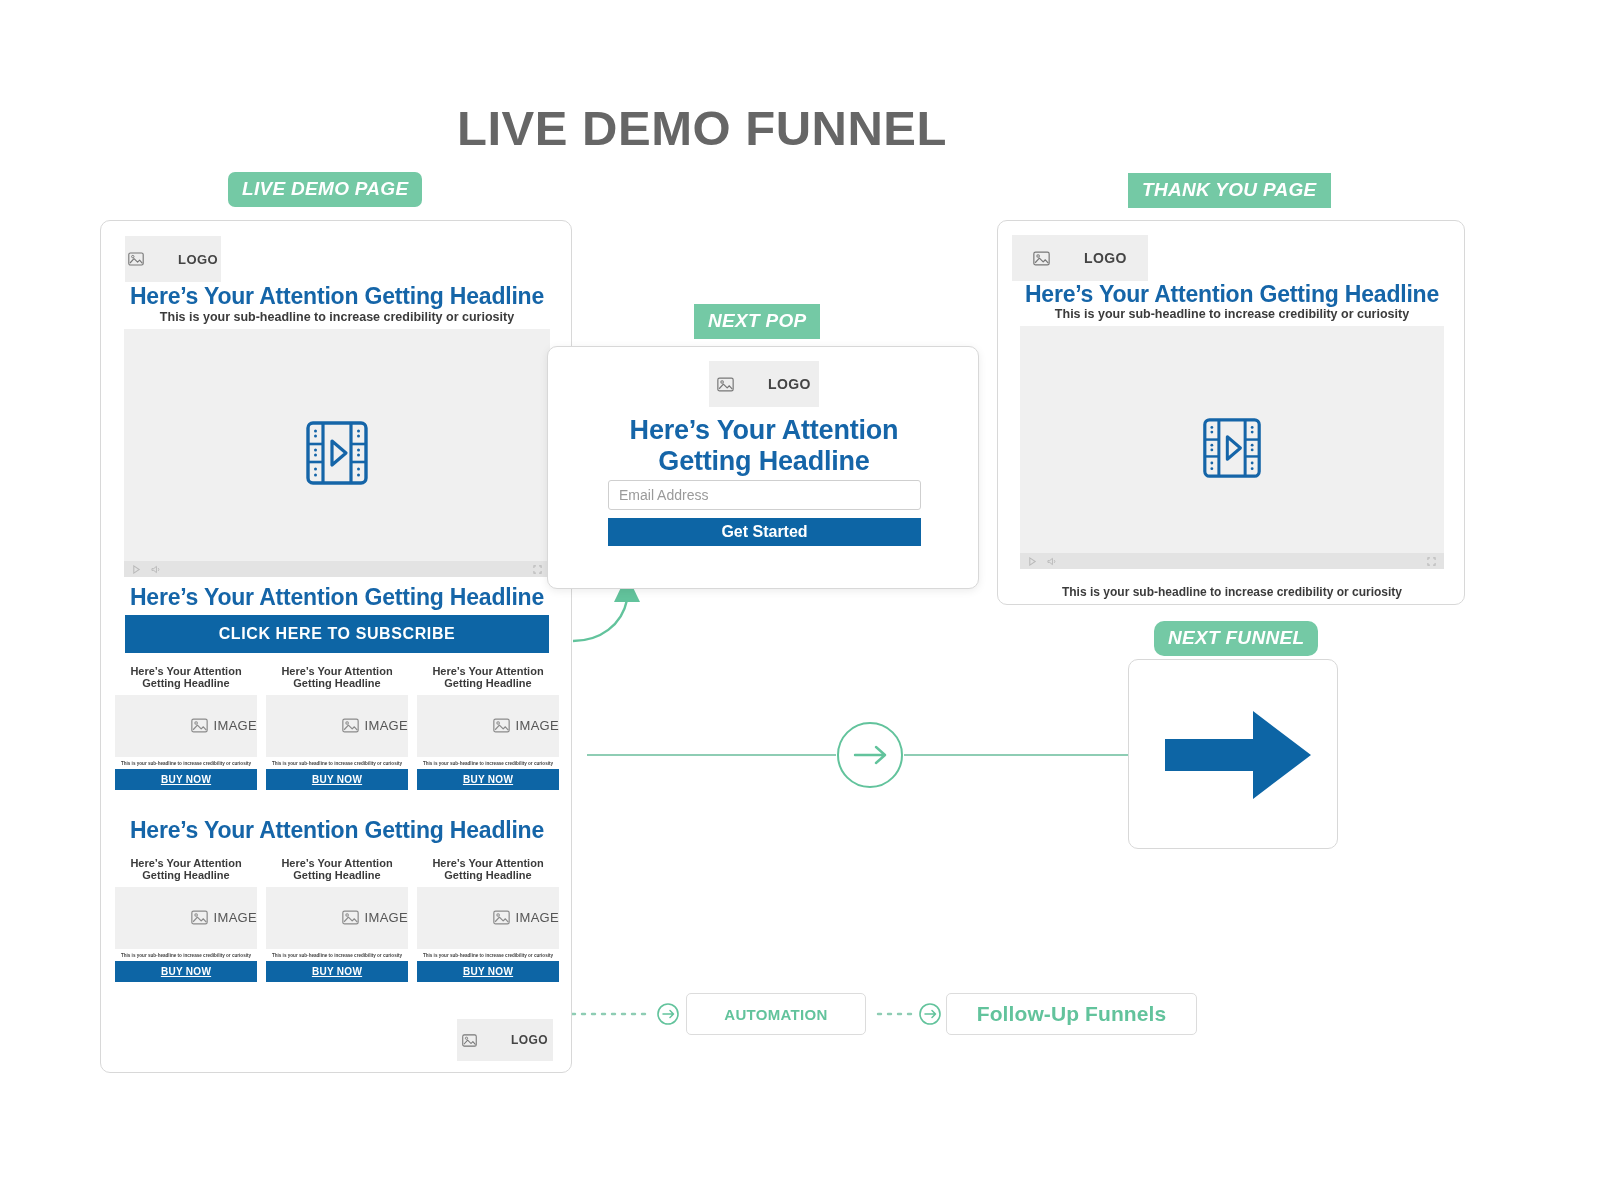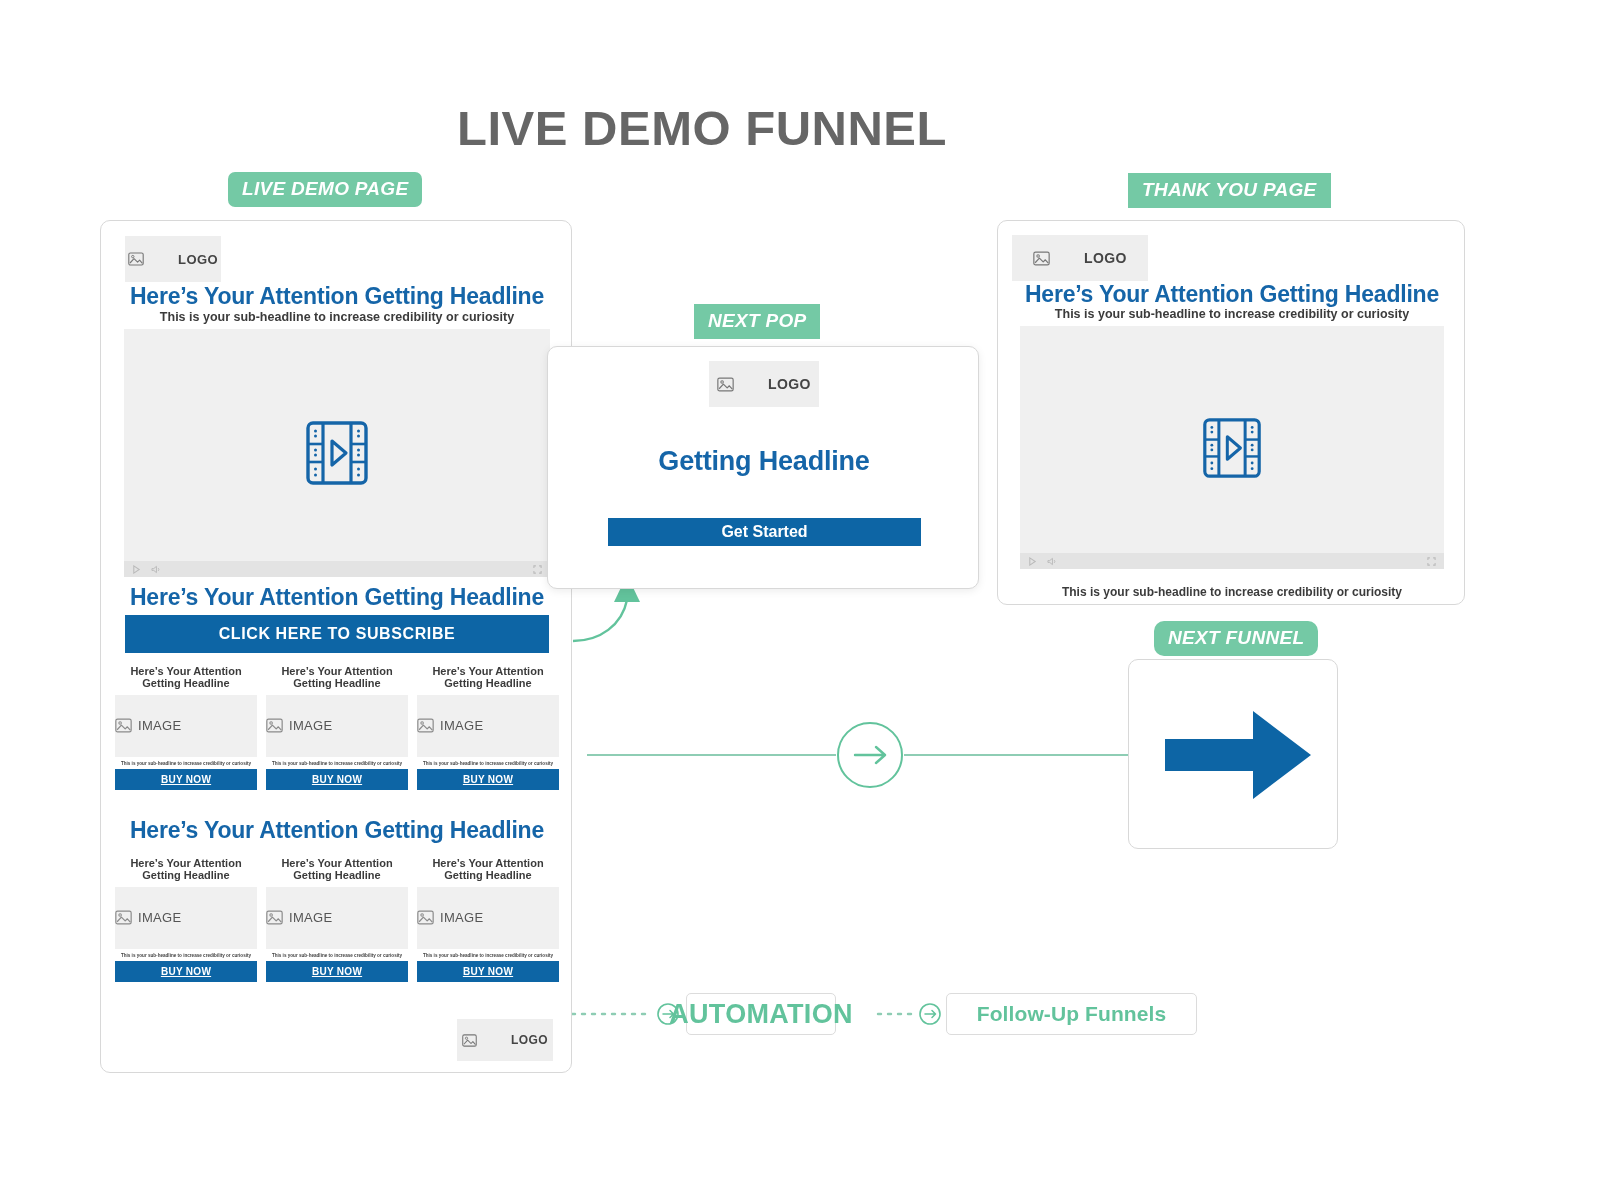--- a/index.html
+++ b/index.html
@@ -100,21 +100,21 @@
 
   
   .cards { display: flex; gap: 9px; }
   .card { flex: 1; }
   .card-title {
     font-size: 11px; font-weight: bold; color: #3b3b3b;
     text-align: center; line-height: 1.12; margin-bottom: 5px;
   }
   .card-img {
     background: #f0f0f0; height: 62px;
-    display: flex; align-items: center; justify-content: flex-start; gap: 6px;
+    display: flex; align-items: center; justify-content: flex-end; gap: 6px;
   }
   .card-img-text { font-size: 13px; color: #555; letter-spacing: .3px; }
   .card-sub {
     font-size: 4.6px; font-weight: bold; color: #444;
     text-align: center; margin: 4px 0 3px 0; white-space: nowrap;
   }
 
   
   .email-input {
     width: 100%; height: 30px;
@@ -131,21 +131,21 @@
 
   .flow-box {
     position: absolute;
     border: 1px solid #dcdcdc;
     border-radius: 5px;
     background: #fff;
     display: flex; align-items: center; justify-content: center;
     color: #62c39c;
     font-weight: bold;
   }
-  .box-automation { left: 686px;  top: 993px; width: 150px; height: 42px; font-size: 27px; letter-spacing: .3px; text-align: right; }
+  .box-automation { left: 686px;  top: 993px; width: 180px; height: 42px; font-size: 15px; letter-spacing: .3px; text-align: right; }
   .box-followup   { left: 946px;  top: 993px; width: 251px; height: 42px; font-size: 21px; letter-spacing: .1px; }
 </style>
 </head>
 <body>
 
 <div class="page-title">LIVE DEMO FUNNEL</div>
 
 <div class="chip chip-demo">LIVE DEMO PAGE</div>
 <div class="chip chip-thank">THANK YOU PAGE</div>
 <div class="chip chip-pop">NEXT POP</div>
@@ -328,24 +328,25 @@
   <div class="logo-box" style="position:absolute;left:161px;top:14px;width:110px;height:46px;">
     <svg class="ph-icon" width="17" height="17" viewBox="0 0 20 20">
       <rect x="1" y="2.5" width="18" height="15" rx="2" fill="none" stroke="#777" stroke-width="1.4"></rect>
       <circle cx="6" cy="7" r="1.5" fill="none" stroke="#777" stroke-width="1.2"></circle>
       <path d="M2.5 15 L7.5 9.5 L12 14 L14.5 11.5 L18 15.5" fill="none" stroke="#777" stroke-width="1.4" stroke-linejoin="round"></path>
     </svg>
     <span class="logo-text" style="font-size:14px;">LOGO</span>
   </div>
 
   <div class="headline" style="position:absolute;left:20px;top:68px;width:392px;font-size:27px;line-height:1.14;">
-    <br>
+    <span>Here’s Your Attention</span><br>
     <span>Getting Headline</span>
   </div>
 
+  <input class="email-input" type="text" style="position: absolute; left: 60px; top: 133px; width: 313px;" placeholder="Email Address">
 
   <div class="btn btn-start" style="position:absolute;left:60px;top:171px;width:313px;">Get Started</div>
 </div>
 
 <div class="panel panel-thank">
   <div class="logo-box" style="position:absolute;left:14px;top:14px;width:136px;height:46px;">
     <svg class="ph-icon" width="17" height="17" viewBox="0 0 20 20">
       <rect x="1" y="2.5" width="18" height="15" rx="2" fill="none" stroke="#777" stroke-width="1.4"></rect>
       <circle cx="6" cy="7" r="1.5" fill="none" stroke="#777" stroke-width="1.2"></circle>
       <path d="M2.5 15 L7.5 9.5 L12 14 L14.5 11.5 L18 15.5" fill="none" stroke="#777" stroke-width="1.4" stroke-linejoin="round"></path>

